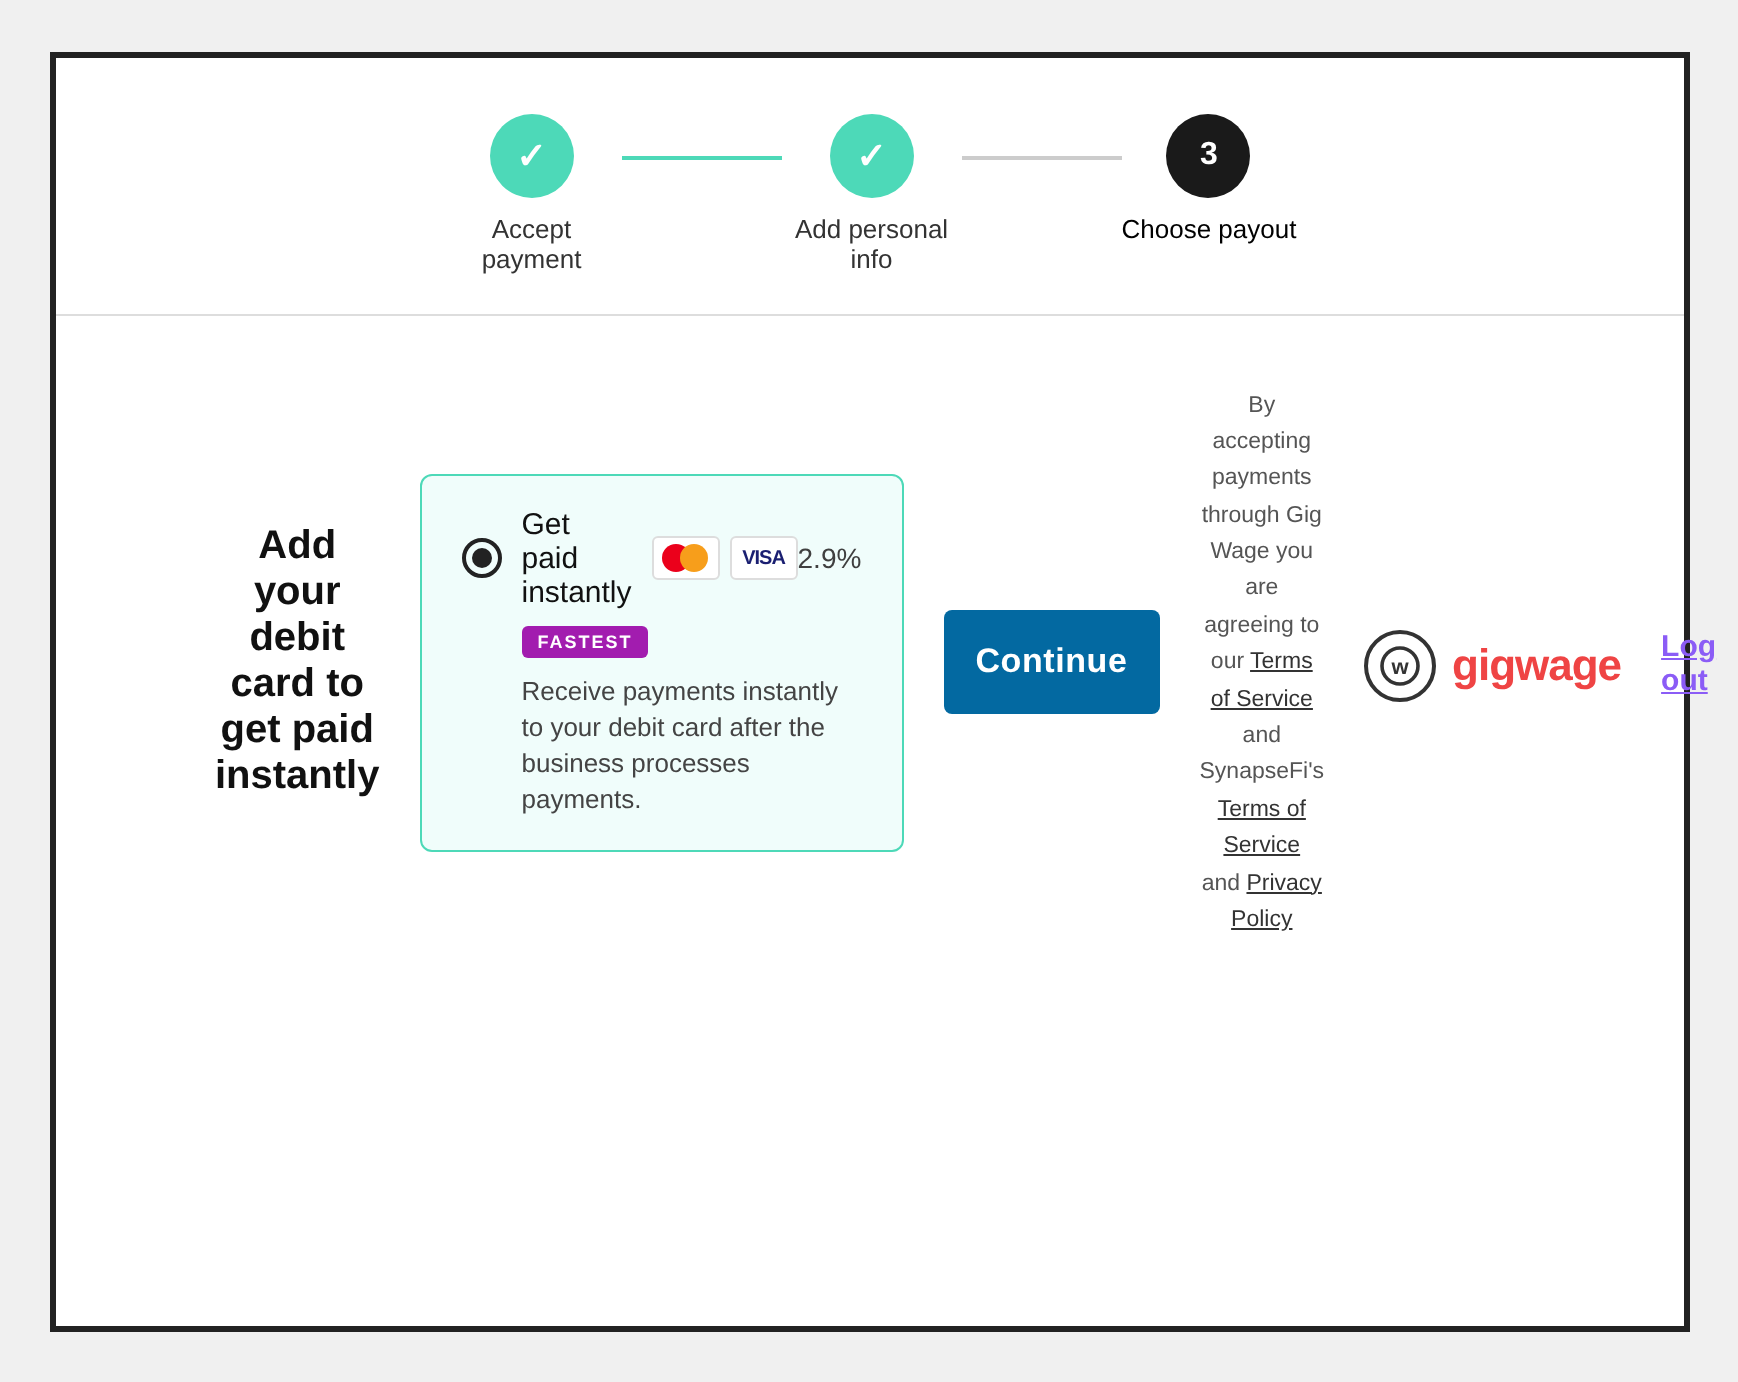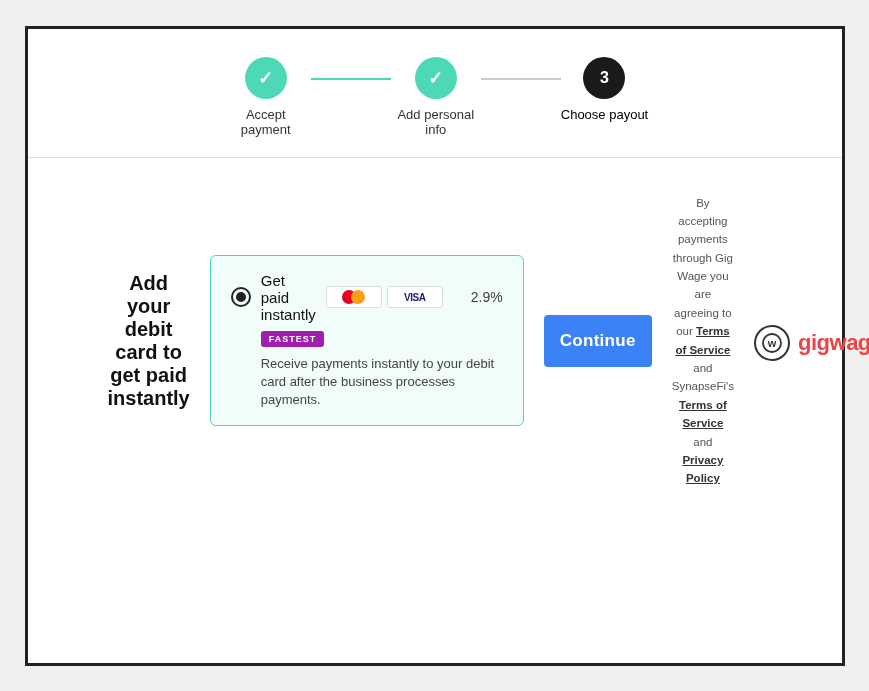--- a/index.html
+++ b/index.html
@@ -98,21 +98,20 @@
       border: 1.5px solid #4dd9b8;
       border-radius: 6px;
       padding: 16px 20px;
       background: #f0fdfb;
       cursor: pointer;
     }
     .option-card-top {
       display: flex;
       align-items: center;
       justify-content: space-between;
-      gap: 28px;
     }
     .option-card-left {
       display: flex;
       align-items: center;
       gap: 10px;
     }
     .radio-selected {
       width: 20px;
       height: 20px;
       border-radius: 50%;
@@ -133,21 +132,21 @@
       font-size: 15px;
       font-weight: 500;
       color: #111;
     }
     .card-icons {
       display: flex;
       gap: 5px;
       align-items: center;
     }
     .card-icon {
-      width: 56px;
+      width: 34px;
       height: 22px;
       border-radius: 3px;
       display: flex;
       align-items: center;
       justify-content: center;
       font-size: 8px;
       font-weight: 700;
     }
     .mastercard-icon {
       background: #fff;
@@ -215,42 +214,41 @@
       color: #222;
     }
     .chevron-right {
       font-size: 18px;
       color: #333;
       font-weight: 700;
     }
     
     .continue-btn {
       width: 100%;
-      background: #3b82f6;
+      background: #0369a1;
       color: #fff;
       border: none;
       border-radius: 4px;
       padding: 16px;
       font-size: 17px;
       font-weight: 600;
       cursor: pointer;
       letter-spacing: 0.3px;
     }
     
     .footer-text {
       font-size: 11.5px;
       color: #555;
       text-align: center;
       line-height: 1.6;
       max-width: 500px;
     }
     .footer-text a {
       color: #333;
       text-decoration: underline;
-      font-weight: bold;
     }
     
     .logo-area {
       display: flex;
       align-items: center;
       gap: 8px;
       margin-top: 4px;
     }
     .logo-icon {
       width: 36px;

